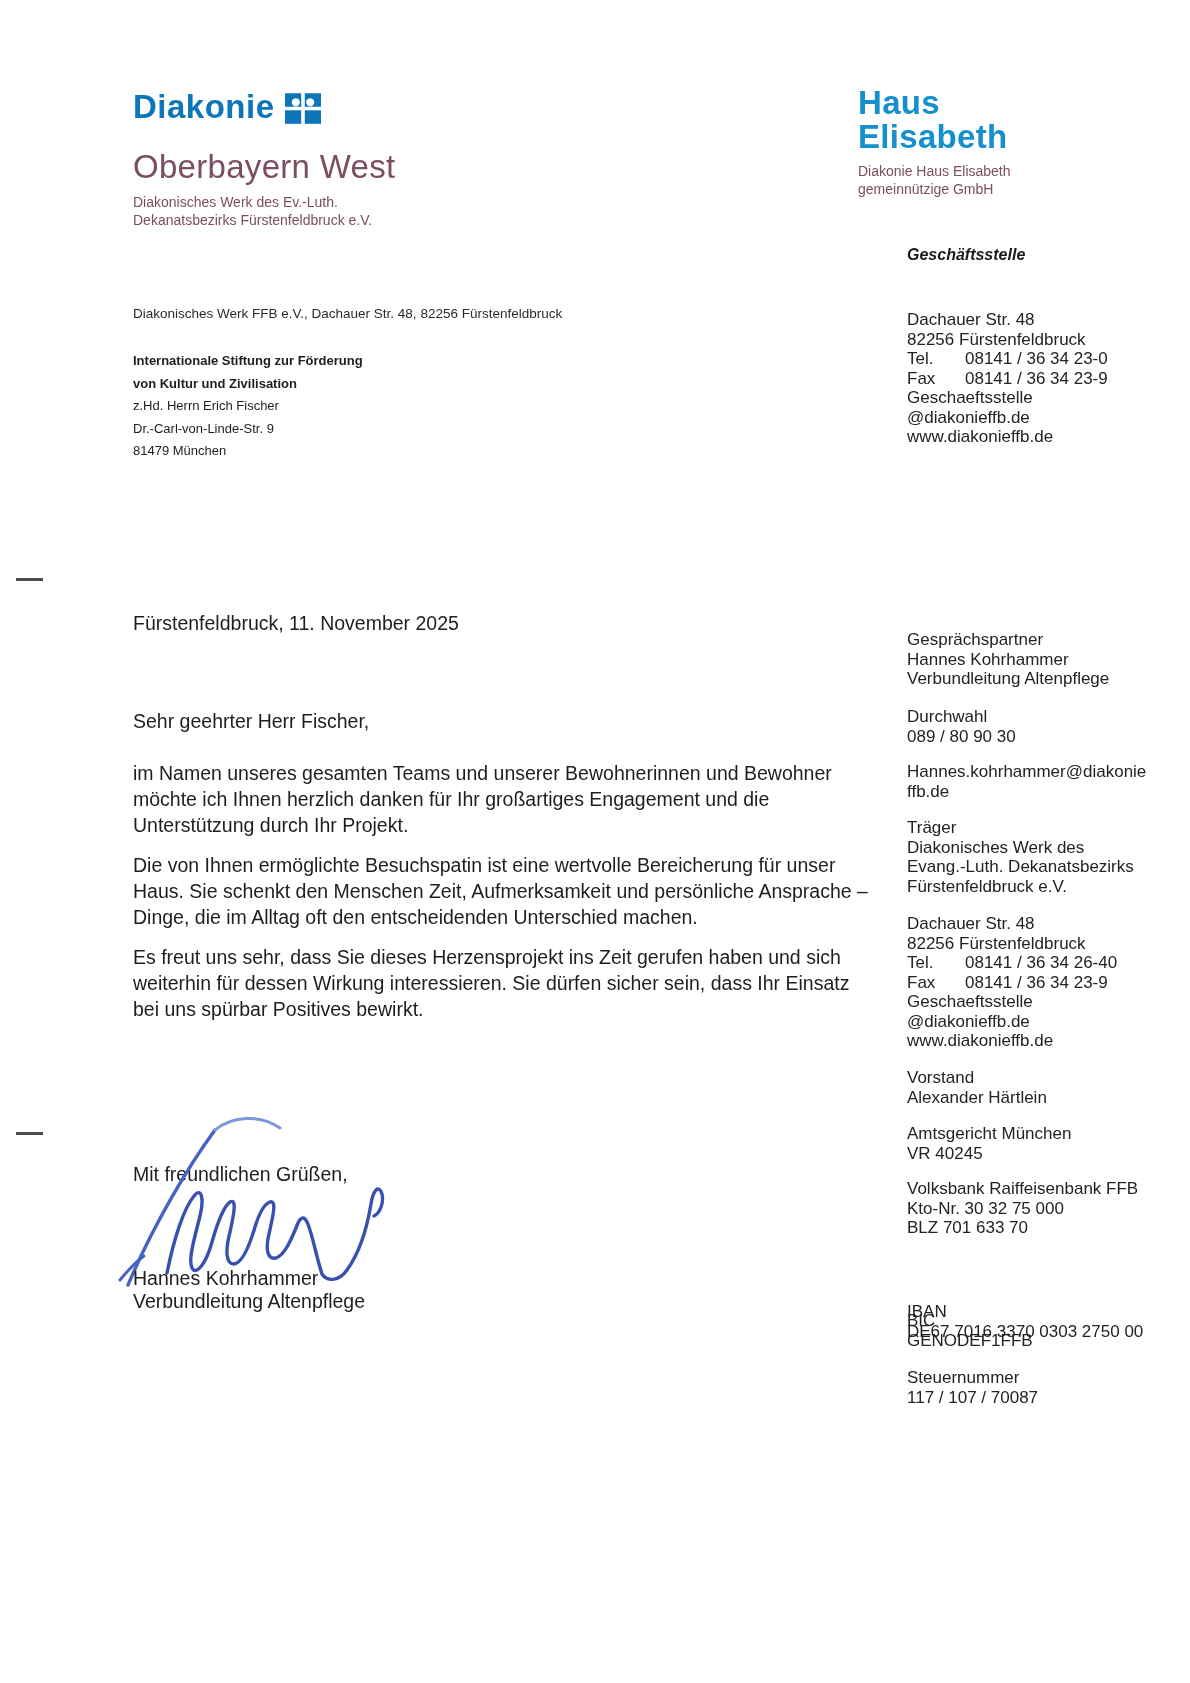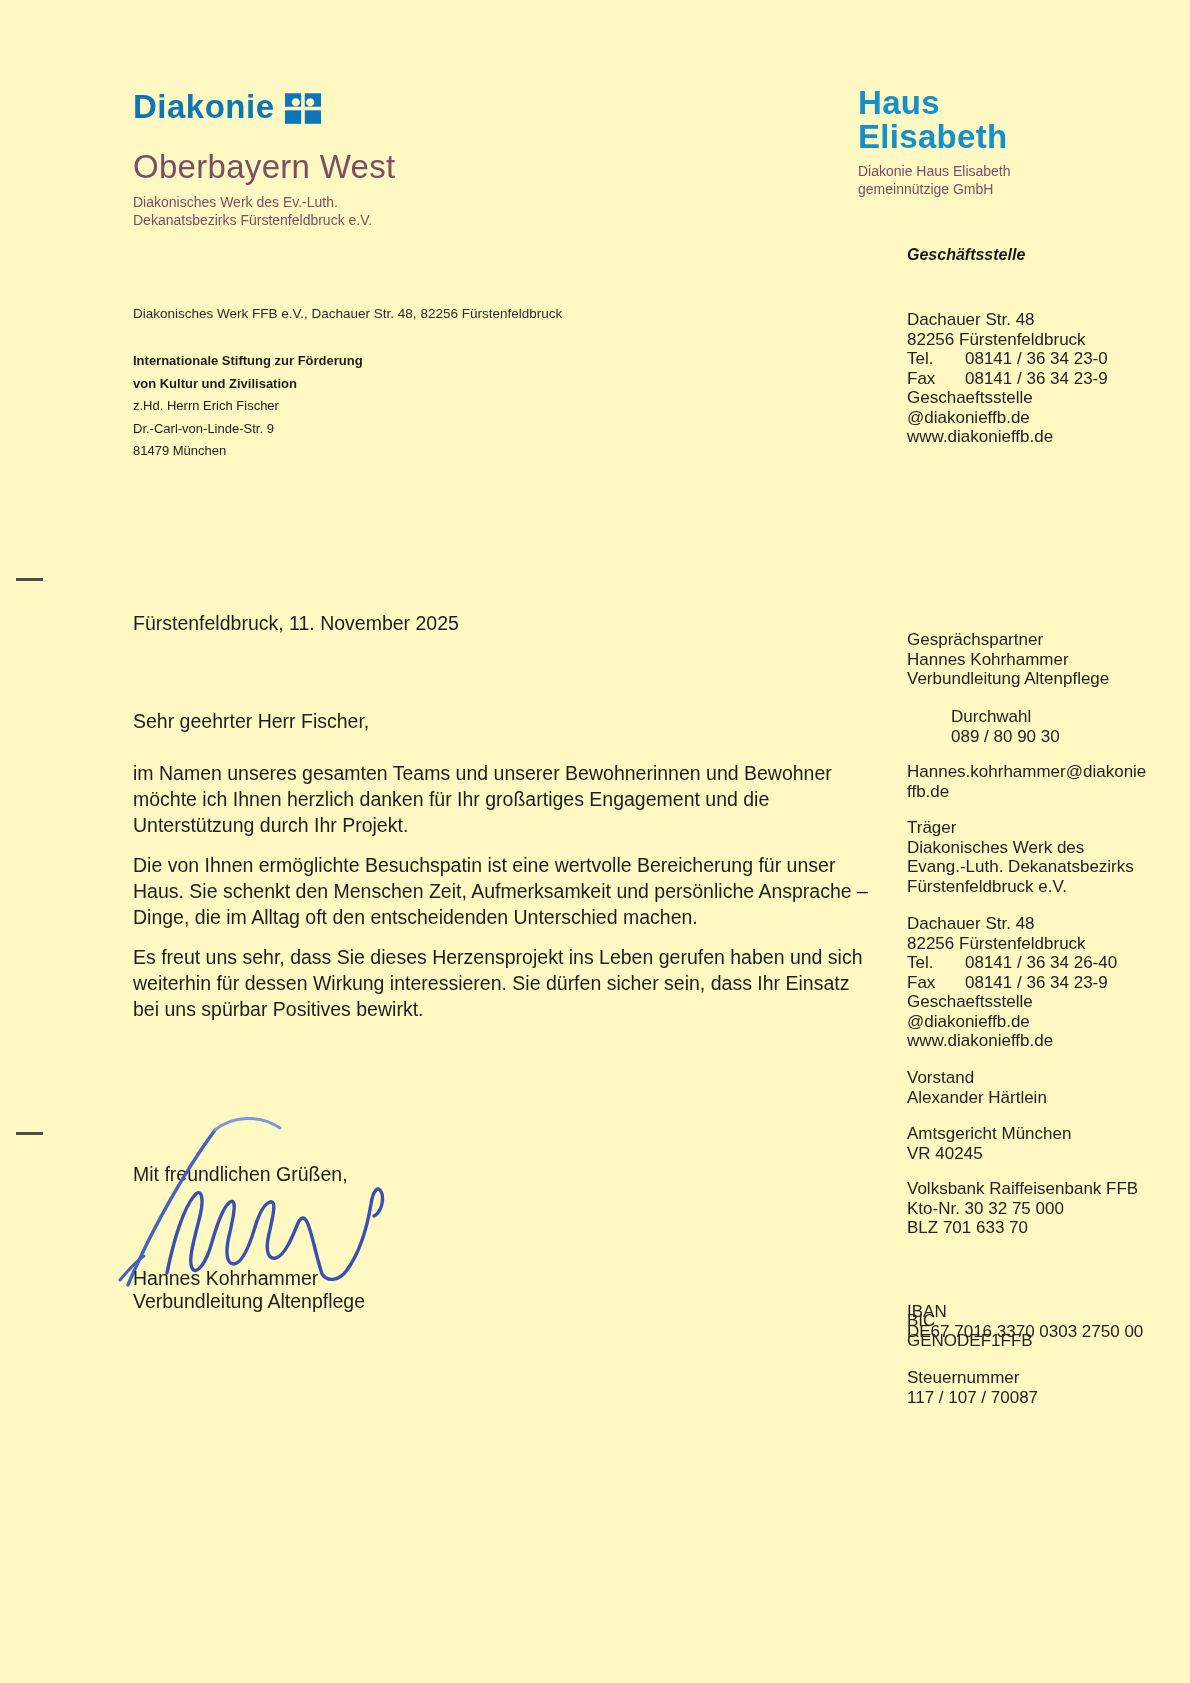--- a/index.html
+++ b/index.html
@@ -1,18 +1,18 @@
 <!DOCTYPE html>
 <html><head>
 <meta charset="utf-8">
 <style>
   html,body { margin:0; padding:0; background:#e8e8e8; }
   .page {
     position:relative; width:1190px; height:1683px; margin:0 auto;
-    background:#fef9c3; overflow:hidden;
+    background:#ffffff; overflow:hidden;
     font-family:"Liberation Sans", sans-serif; color:#1e1e1e;
   }
   
   .logo-left { position:absolute; left:133px; top:88px; }
   .brand-row { display:flex; align-items:center; gap:10px; }
   .brand { font-size:33px; font-weight:bold; color:#0d76b9; letter-spacing:.5px; }
   .kronenkreuz { width:36px; height:31px; margin-top:2px; }
   .region { font-size:33px; color:#7b4e63; margin-top:22px; letter-spacing:.3px; }
   .logo-sub { font-size:14px; color:#7b4e63; line-height:18px; }
   .logo-left .logo-sub.first { margin-top:7px; }
@@ -39,21 +39,21 @@
   .closing     { position:absolute; left:133px; top:1163px; font-size:19.5px; }
   .signer-name { position:absolute; left:133px; top:1267px; font-size:19.5px; }
   .signer-title{ position:absolute; left:133px; top:1290px; font-size:19.5px; }
   .signature   { position:absolute; left:112px; top:1108px; width:310px; height:190px; }
 
   
   .rc { position:absolute; left:907px; font-size:17px; line-height:19.5px; color:#232323; }
   .rc .lv { display:flex; } .rc .lbl { width:58px; flex:none; }
   .rc-office    { top:310px; }
   .rc-gespraech { top:630px; }
-  .rc-durchwahl { top:707px;margin-left:44px; }
+  .rc-durchwahl { top:707px; }
   .rc-email     { top:762px; }
   .rc-traeger   { top:818px; }
   .rc-address2  { top:914px; }
   .rc-vorstand  { top:1068px; }
   .rc-registry  { top:1124px; }
   .rc-bank      { top:1179px; }
   .rc-iban      { top:1302px; }
   .rc-bic       { top:1311px; }
   .rc-tax       { top:1368px; }
 </style>
@@ -107,21 +107,21 @@
     <div>im Namen unseres gesamten Teams und unserer Bewohnerinnen und Bewohner</div>
     <div>möchte ich Ihnen herzlich danken für Ihr großartiges Engagement und die</div>
     <div>Unterstützung durch Ihr Projekt.</div>
   </div>
   <div class="para p2">
     <div>Die von Ihnen ermöglichte Besuchspatin ist eine wertvolle Bereicherung für unser</div>
     <div>Haus. Sie schenkt den Menschen Zeit, Aufmerksamkeit und persönliche Ansprache –</div>
     <div>Dinge, die im Alltag oft den entscheidenden Unterschied machen.</div>
   </div>
   <div class="para p3">
-    <div>Es freut uns sehr, dass Sie dieses Herzensprojekt ins Leben gerufen haben und sich</div>
+    <div>Es freut uns sehr, dass Sie dieses Herzensprojekt ins Zeit gerufen haben und sich</div>
     <div>weiterhin für dessen Wirkung interessieren. Sie dürfen sicher sein, dass Ihr Einsatz</div>
     <div>bei uns spürbar Positives bewirkt.</div>
   </div>
 
   <div class="closing">Mit freundlichen Grüßen,</div>
 
   <svg class="signature" viewBox="0 0 310 190" xmlns="http://www.w3.org/2000/svg" fill="none" stroke-linecap="round" stroke-linejoin="round">
     <path d="M16,177 C 40,120 75,60 103,22" stroke="#4663c0" stroke-width="3.4"></path>
     <path d="M103,22 C 120,8 148,6 168,20" stroke="#7e97da" stroke-width="3"></path>
     <path d="M8,172 C 18,160 26,152 32,148" stroke="#4663c0" stroke-width="3"></path>

